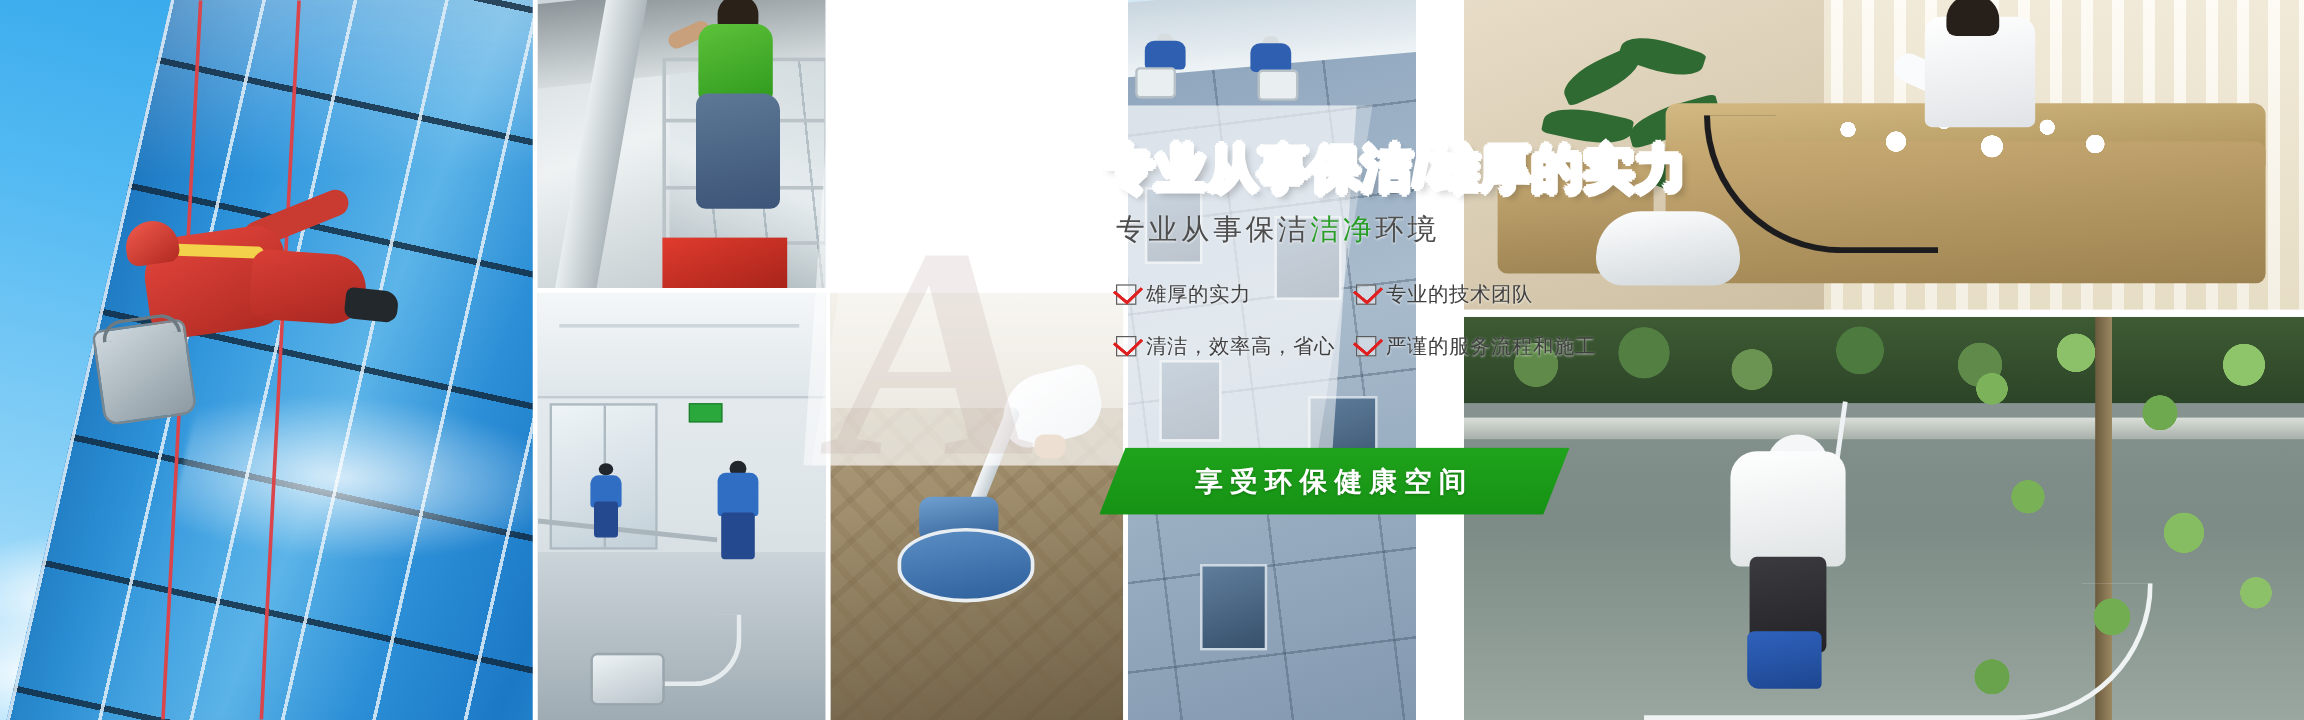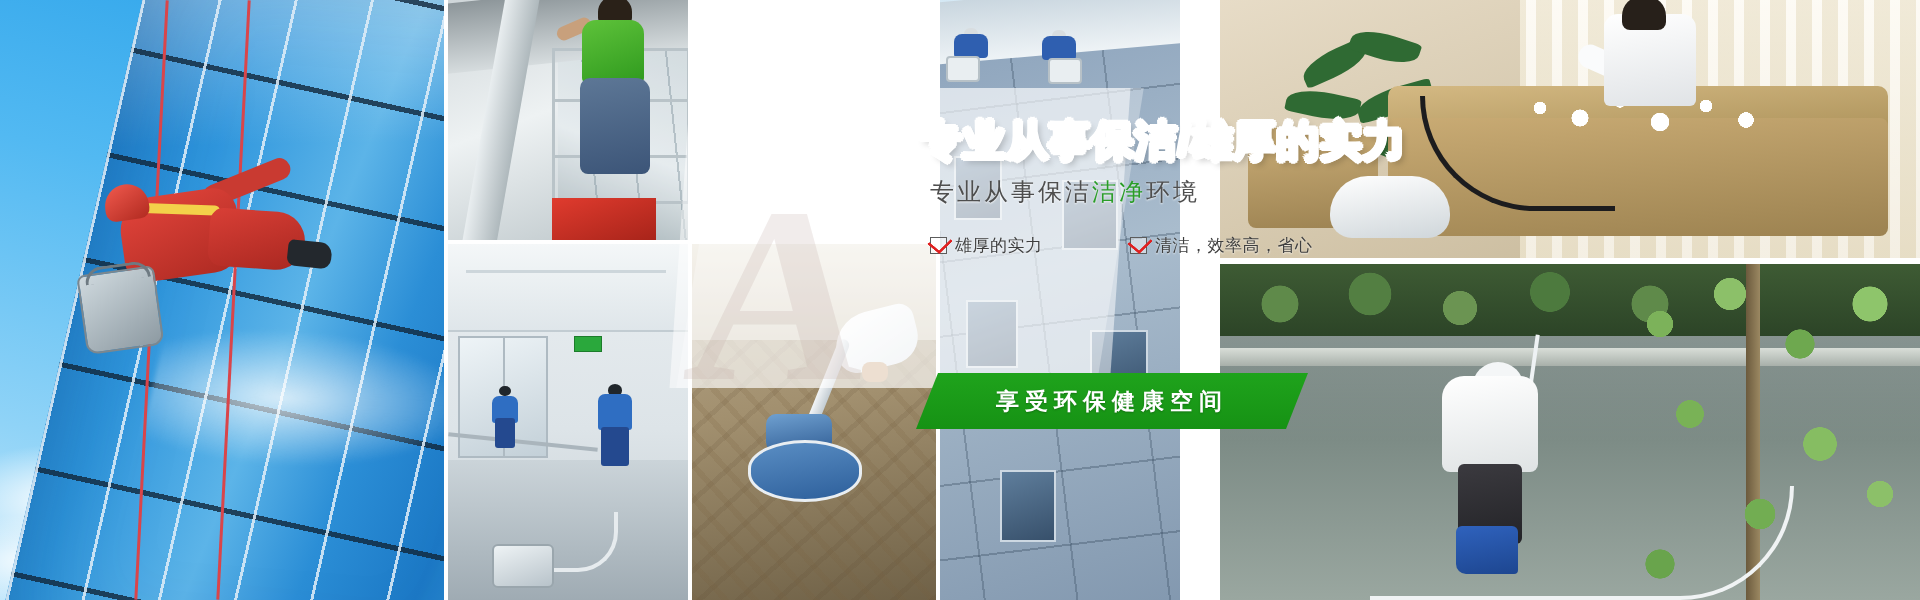--- a/index.html
+++ b/index.html
@@ -699,21 +699,29 @@
 
     <p class="subline"><span>专业从事保洁</span><em>洁净</em><span>环境</span></p>
 
     <ul class="features">
       <li class="feat">
         <span class="chk"></span>
         <span>雄厚的实力</span>
       </li>
       <li class="feat">
         <span class="chk"></span>
+        <span>专业的技术团队</span>
+      </li>
+      <li class="feat">
+        <span class="chk"></span>
         <span>清洁，效率高，省心</span>
+      </li>
+      <li class="feat">
+        <span class="chk"></span>
+        <span>严谨的服务流程和施工</span>
       </li>
     </ul>
   </div>
 
   <div class="cta-wrap">
     <div class="cta"></div>
     <div class="cta-label">享受环保健康空间</div>
   </div>
 
 </div>

